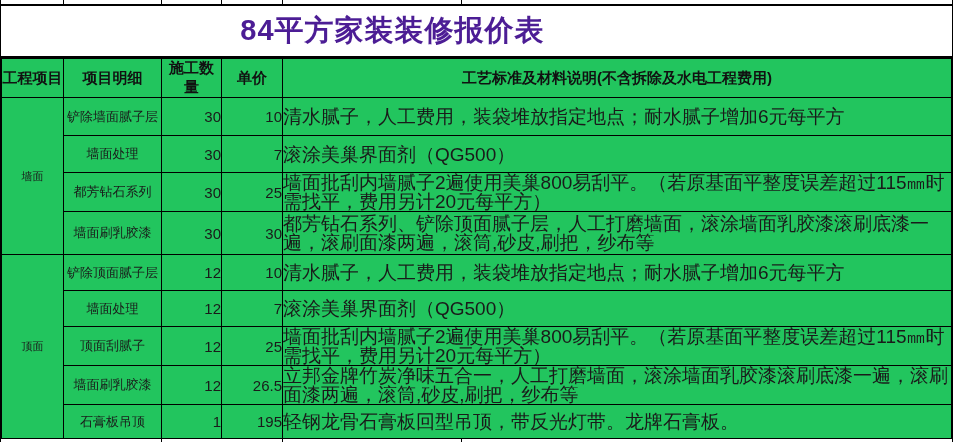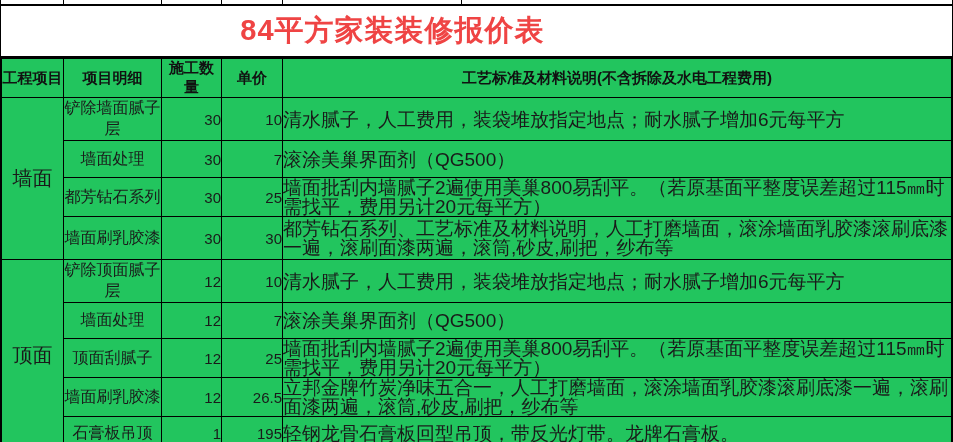--- a/index.html
+++ b/index.html
@@ -24,40 +24,40 @@
     height:50px;
     border-bottom:2px solid #000;
     display:flex;align-items:center;
     background:#fff;
   }
   .title{
     width:783px;              
     text-align:center;
     font-size:29px;
     font-weight:bold;
-    color:#ef4444;
+    color:#4c1d95;
     letter-spacing:1px;
     white-space:nowrap;
   }
   
   table.quote{
     border-collapse:collapse;
     table-layout:fixed;
     width:100%;
     background:#22c55e;
   }
   table.quote td,table.quote th{
     border:1px solid #000;
     overflow:hidden;
     vertical-align:middle;
     padding:0;
   }
   th{font-size:15px;font-weight:bold;text-align:center;color:#111;}
-  td.cat{font-size:20px;text-align:center;}
-  td.item{font-size:16px;text-align:center;}
+  td.cat{font-size:11px;text-align:center;}
+  td.item{font-size:13px;text-align:center;}
   td.num{font-size:15px;text-align:right;}
   td.desc{
     font-size:19px;
     text-align:left;
     padding:2px 4px;
     line-height:19px;
   }
 </style>
 </head>
 <body>
@@ -109,21 +109,21 @@
     <tr style="height:37px">
       <td class="item">都芳钻石系列</td>
       <td class="num">30</td>
       <td class="num">25</td>
       <td class="desc">墙面批刮内墙腻子2遍使用美巢800易刮平。（若原基面平整度误差超过115㎜时需找平，费用另计20元每平方）</td>
     </tr>
     <tr style="height:43px">
       <td class="item">墙面刷乳胶漆</td>
       <td class="num">30</td>
       <td class="num">30</td>
-      <td class="desc">都芳钻石系列、工艺标准及材料说明，人工打磨墙面，滚涂墙面乳胶漆滚刷底漆一遍，滚刷面漆两遍，滚筒,砂皮,刷把，纱布等</td>
+      <td class="desc">都芳钻石系列、铲除顶面腻子层，人工打磨墙面，滚涂墙面乳胶漆滚刷底漆一遍，滚刷面漆两遍，滚筒,砂皮,刷把，纱布等</td>
     </tr>
 
     <tr style="height:36px">
       <td class="cat" rowspan="5">顶面</td>
       <td class="item">铲除顶面腻子层</td>
       <td class="num">12</td>
       <td class="num">10</td>
       <td class="desc">清水腻子，人工费用，装袋堆放指定地点；耐水腻子增加6元每平方</td>
     </tr>
     <tr style="height:36px">

